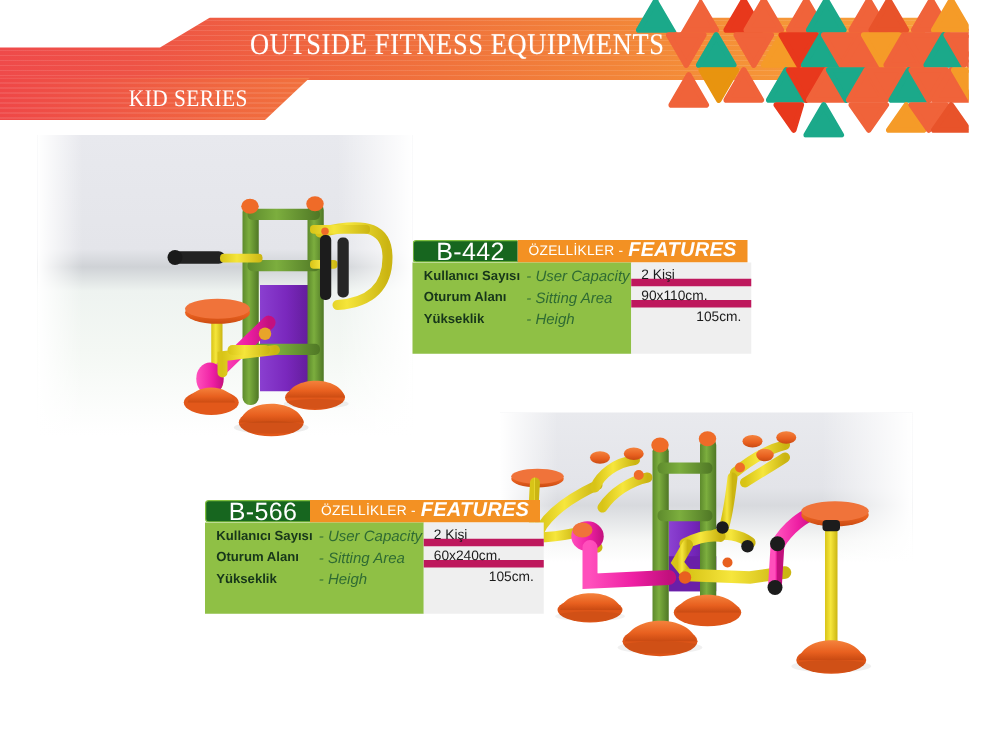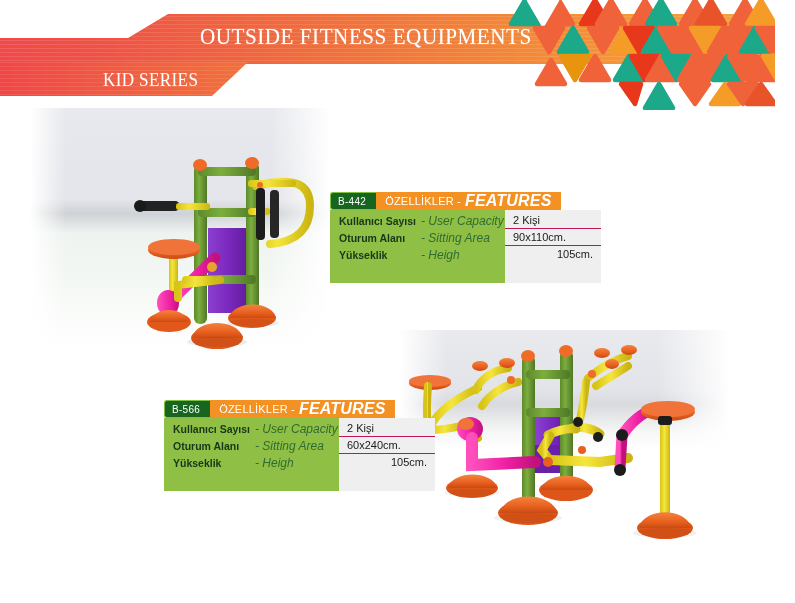--- a/index.html
+++ b/index.html
@@ -134,23 +134,23 @@
     font-family: "Liberation Sans", sans-serif;
   }
   .spec-head {
     display: flex;
     align-items: stretch;
     height: 18px;
   }
   .spec-code {
     background: #17661f;
     color: #ffffff;
-    font-size: 10px;
+    font-size: 20px;
     line-height: 18px;
-    padding: 0 10px 0 7px;
+    padding: 0 10px 0 18px;
     letter-spacing: 0.3px;
     border: 1px solid #7fbf3f;
     border-right: none;
     border-radius: 3px 0 0 3px;
     position: relative;
     z-index: 2;
     white-space: nowrap;
   }
   .spec-title {
     background: #f39123;
@@ -200,21 +200,21 @@
     padding: 2px 0 3px 0;
     min-width: 80px;
   }
   .spec-val {
     height: 17px;
     line-height: 17px;
     font-size: 11px;
     color: #1b1b1b;
     padding: 0 8px;
     white-space: nowrap;
-    border-bottom: 1px solid #be185d;
+    border-bottom: 6px solid #be185d;
   }
   .spec-val:last-child { border-bottom: none; margin-left: 44px; }
   .spec-shadow {
     position: absolute;
     background: #e9e9e9;
     z-index: -1;
   }
 </style>
 </head>
 <body>

